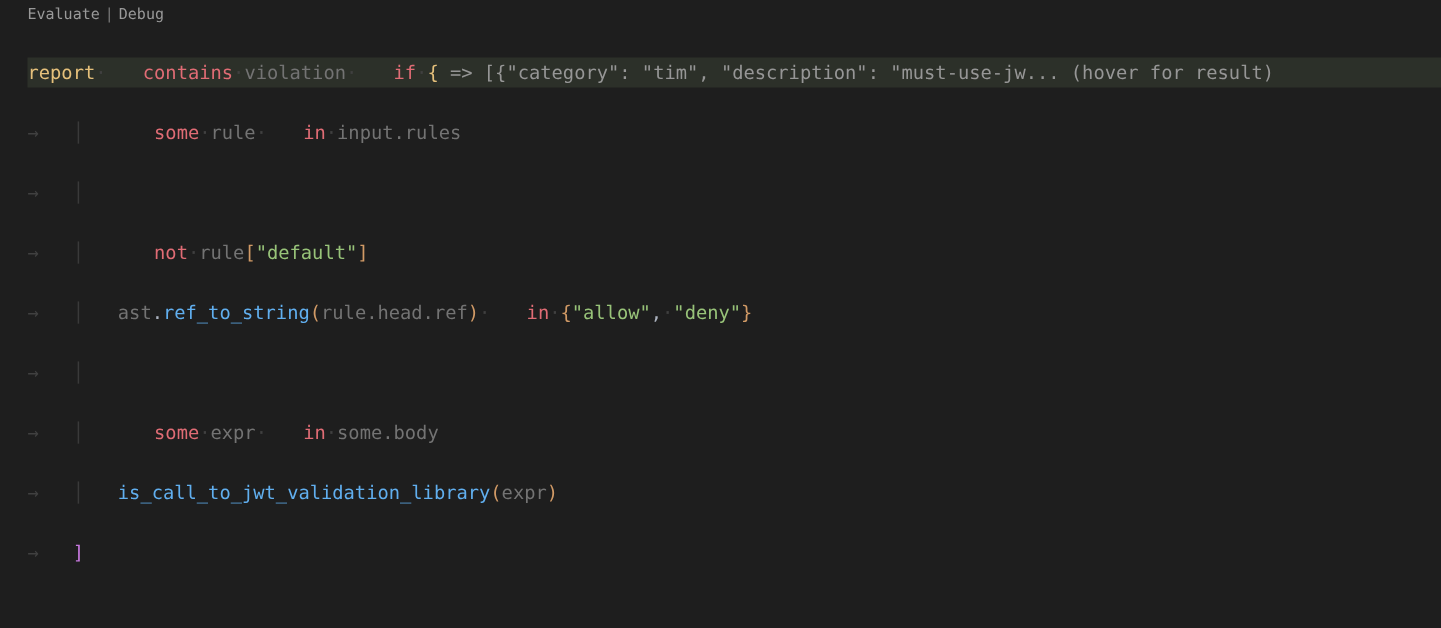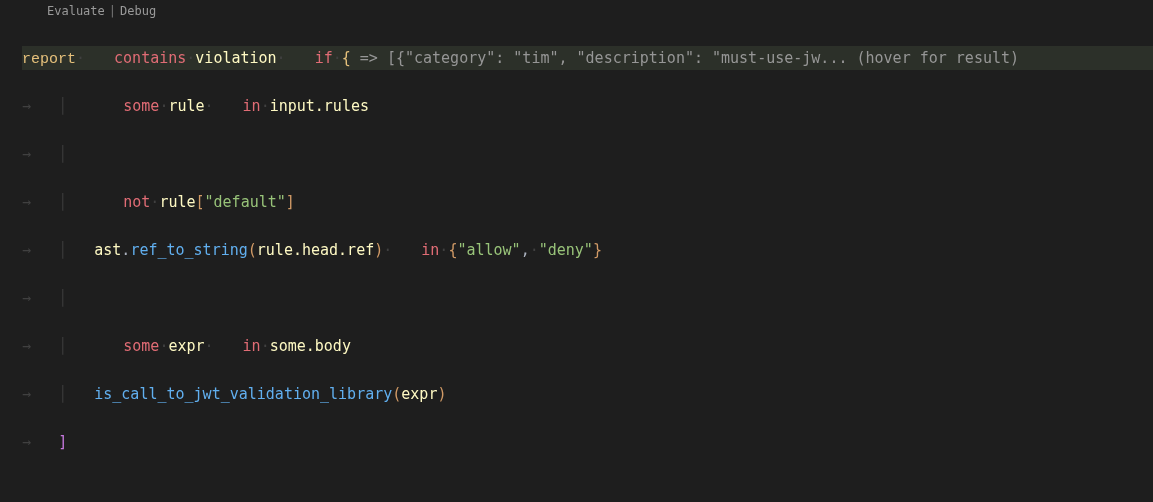--- a/index.html
+++ b/index.html
@@ -12,21 +12,20 @@
     width: 1153px;
     height: 502px;
     overflow: hidden;
     padding: 0;
   }
   .codelens {
     color: #999999;
     font-size: 12px;
     padding: 2px 0 2px 22px;
     line-height: 1.5;
-    margin-left: 25px;
   }
   .codelens span { cursor: pointer; }
   .codelens .sep { margin: 0 4px; color: #777; }
   .code {
     position: relative;
     padding-left: 22px;
     white-space: pre;
   }
   .line {
     height: 24px;
@@ -34,22 +33,22 @@
     position: relative;
   }
   .hl-line {
     background: rgba(102,119,85,0.20);
   }
   .ws { 
     color: #404040; 
     position: relative;
   }
   .kw-red { color: #e06c75; margin-left: 29px; }
-  .ident { color: #e5c07b; font-family: Liberation Mono, monospace; }
-  .ident-lt { color: #fef9c3; }
+  .ident { color: #e5c07b; }
+  .ident-lt { color: #737373; }
   .fn { color: #61afef; text-align: right; }
   .str { color: #98c379; }
   .num { color: #d19a66; }
   .op { color: #56b6c2; }
   .punct { color: #abb2bf; }
   .punct-y { color: #d19a66; }
   .punct-p { color: #c678dd; }
   .brace-y { color: #e5c07b; }
   .inlay {
     color: #969696;

